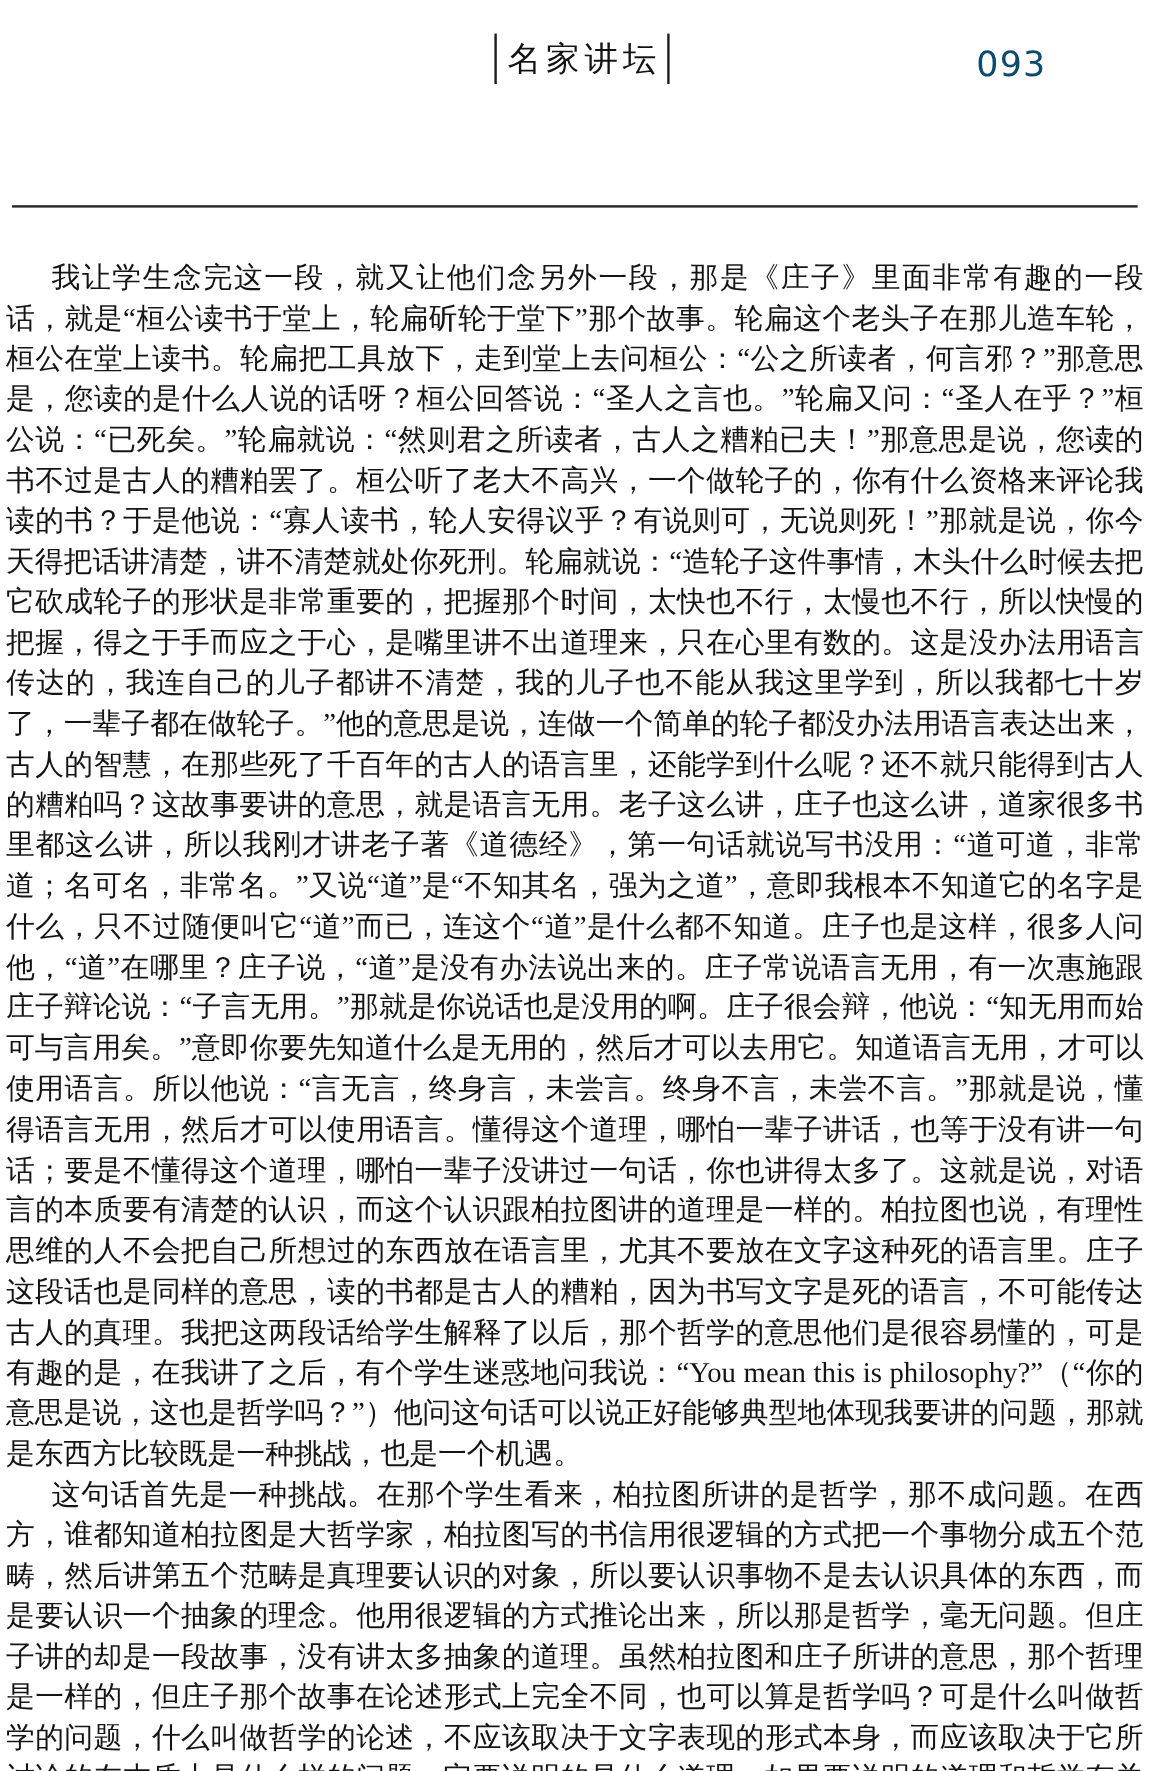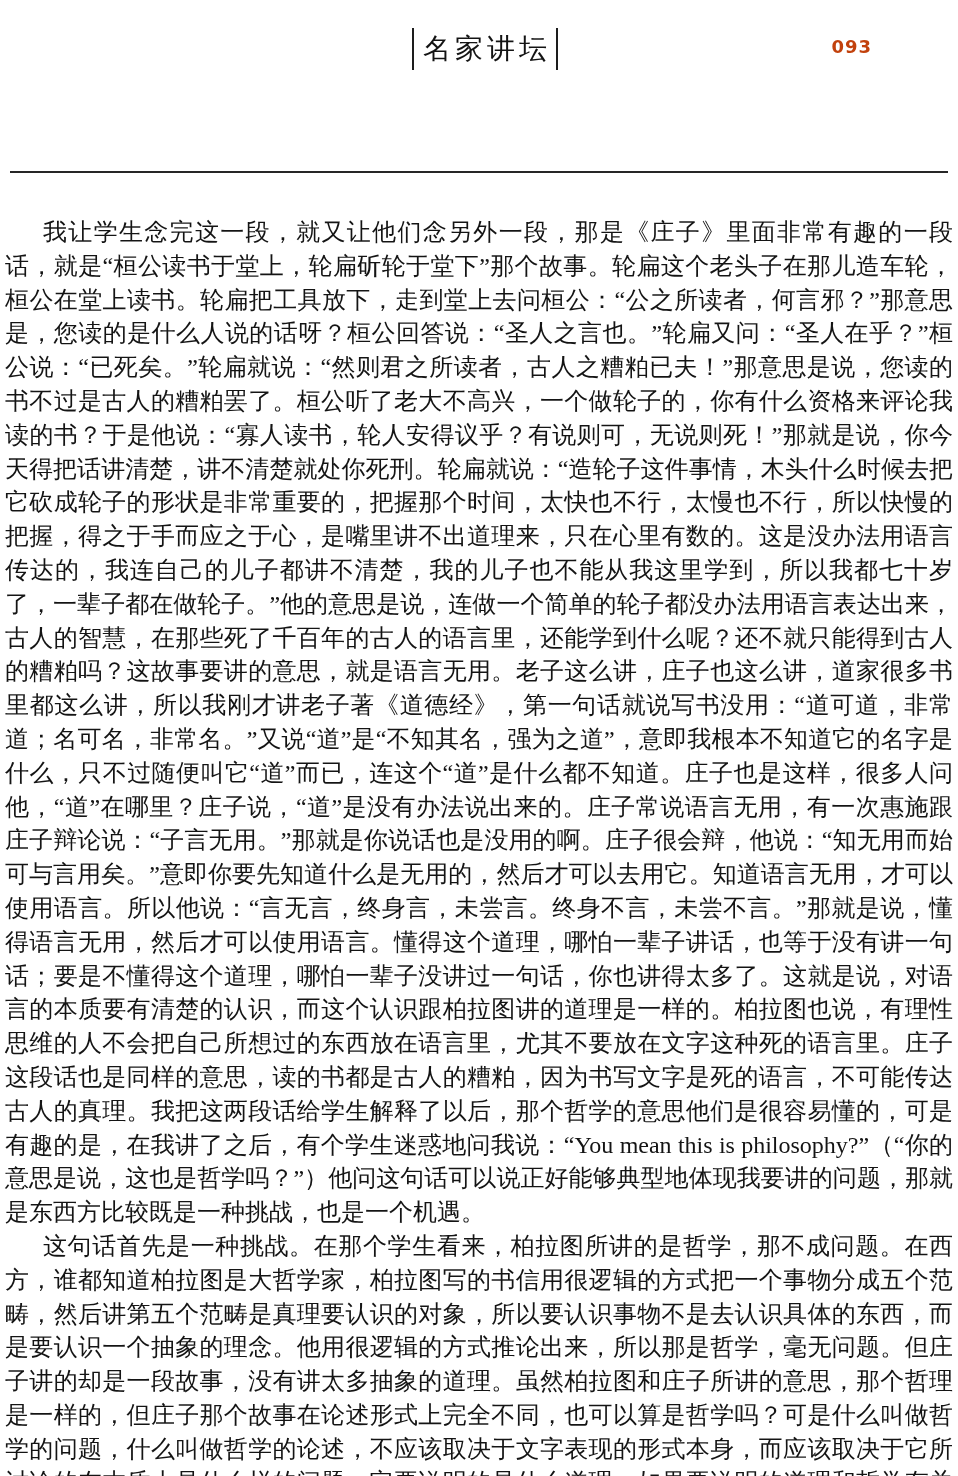--- a/index.html
+++ b/index.html
@@ -39,24 +39,24 @@
     font-size: 28px;
     line-height: 42px;
     letter-spacing: 4px;
     color: #131313;
     white-space: nowrap;
   }
   .page-number {
     position: absolute;
     right: 102px; top: 36px;
     font-family: "DejaVu Sans", "Liberation Sans", sans-serif;
-    font-weight: bold;
-    font-size: 18px;
+    font-weight: normal;
+    font-size: 29px;
     letter-spacing: 1px;
-    color: #c2410c;
+    color: #0c4a6e;
   }
 
   
   .header-rule {
     position: absolute;
     top: 171px; left: 10px;
     width: 938px; height: 2px;
     background: #262626;
     border: none;
     margin: 0; padding: 0;

